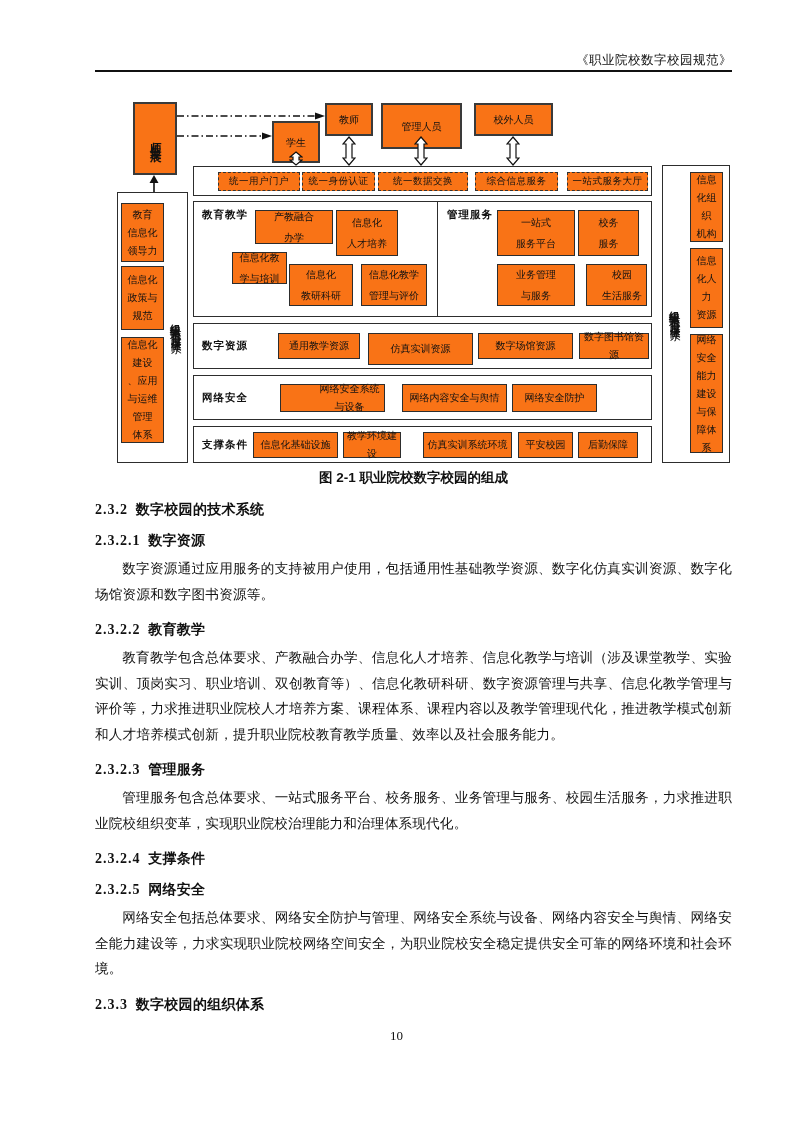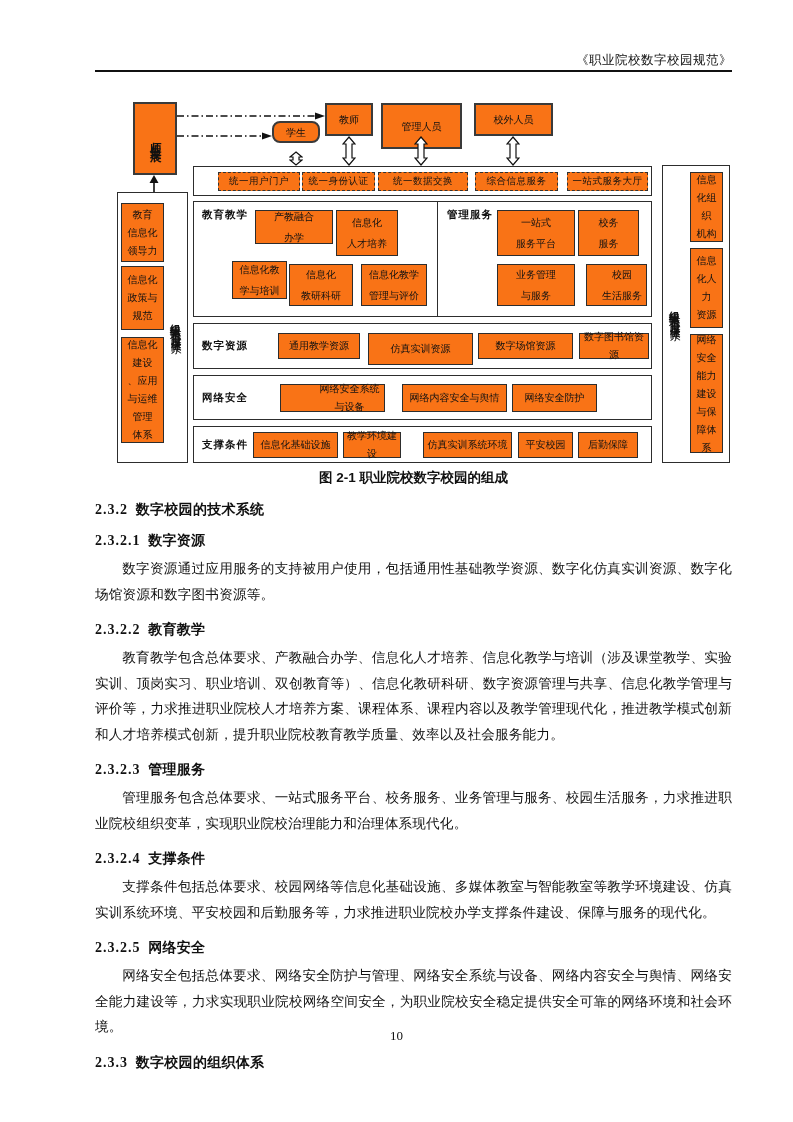--- a/index.html
+++ b/index.html
@@ -48,21 +48,21 @@
 <div class="page">
 
   <div class="hdr-title">《职业院校数字校园规范》</div>
   <div class="hdr-rule"></div>
 
   <div class="diagram">
 
     <div class="dbox thick" style="left:38px;top:7px;width:44px;height:73px;">
       <span class="vtext devgoal">师生发展</span>
     </div>
-    <div class="dbox thick" style="left:177px;top:26px;width:48px;height:22px;border-radius:8px;">学生</div>
+    <div class="dbox thick" style="left:177px;top:26px;width:48px;height:42px;">学生</div>
     <div class="dbox thick" style="left:230px;top:8px;width:48px;height:33px;">教师</div>
     <div class="dbox thick" style="left:286px;top:8px;width:81px;height:46px;">管理人员</div>
     <div class="dbox thick" style="left:379px;top:8px;width:79px;height:33px;">校外人员</div>
 
     <svg class="arrow" style="left:82px;top:16px;" width="148" height="10">
       <line x1="0" y1="5" x2="138" y2="5" stroke="#111" stroke-width="1.3" stroke-dasharray="7 3 1.5 3"></line>
       <polygon points="148,5 138,1.5 138,8.5" fill="#111"></polygon>
     </svg>
     <svg class="arrow" style="left:82px;top:36px;" width="95" height="10">
       <line x1="0" y1="5" x2="85" y2="5" stroke="#111" stroke-width="1.3" stroke-dasharray="7 3 1.5 3"></line>
@@ -89,21 +89,21 @@
     <div class="dbox dashed" style="left:380px;top:77px;width:83px;height:19px;">综合信息服务</div>
     <div class="dbox dashed" style="left:472px;top:77px;width:81px;height:19px;">一站式服务大厅</div>
 
     <div class="outer" style="left:98px;top:106px;width:459px;height:116px;"></div>
     <div class="divider" style="left:342px;top:106px;height:116px;"></div>
     <span class="dlabel" style="left:107px;top:113px;">教育教学</span>
     <div class="dbox" style="left:160px;top:115px;width:78px;height:34px;">产教融合
 办学</div>
     <div class="dbox" style="left:241px;top:115px;width:62px;height:46px;">信息化
 人才培养</div>
-    <div class="dbox" style="left:137px;top:166px;width:55px;height:38px;">信息化教
+    <div class="dbox" style="left:137px;top:157px;width:55px;height:32px;">信息化教
 学与培训</div>
     <div class="dbox" style="left:194px;top:169px;width:64px;height:42px;">信息化
 教研科研</div>
     <div class="dbox" style="left:266px;top:169px;width:66px;height:42px;">信息化教学
 管理与评价</div>
     <span class="dlabel" style="left:352px;top:113px;">管理服务</span>
     <div class="dbox" style="left:402px;top:115px;width:78px;height:46px;">一站式
 服务平台</div>
     <div class="dbox" style="left:483px;top:115px;width:61px;height:46px;">校务
 服务</div>
@@ -184,21 +184,20 @@
       <span class="num">2.3.2.1</span><span>数字资源</span></h3>
     <p>数字资源通过应用服务的支持被用户使用，包括通用性基础教学资源、数字化仿真实训资源、数字化场馆资源和数字图书资源等。</p>
     <h3>
       <span class="num">2.3.2.2</span><span>教育教学</span></h3>
     <p>教育教学包含总体要求、产教融合办学、信息化人才培养、信息化教学与培训（涉及课堂教学、实验实训、顶岗实习、职业培训、双创教育等）、信息化教研科研、数字资源管理与共享、信息化教学管理与评价等，力求推进职业院校人才培养方案、课程体系、课程内容以及教学管理现代化，推进教学模式创新和人才培养模式创新，提升职业院校教育教学质量、效率以及社会服务能力。</p>
     <h3>
       <span class="num">2.3.2.3</span><span>管理服务</span></h3>
     <p>管理服务包含总体要求、一站式服务平台、校务服务、业务管理与服务、校园生活服务，力求推进职业院校组织变革，实现职业院校治理能力和治理体系现代化。</p>
     <h3>
       <span class="num">2.3.2.4</span><span>支撑条件</span></h3>
-    <p>支撑条件包括总体要求、校园网络等信息化基础设施、多媒体教室与智能教室等教学环境建设、仿真实训系统环境、平安校园和后勤服务等，力求推进职业院校办学支撑条件建设、保障与服务的现代化。</p>
     <h3>
       <span class="num">2.3.2.5</span><span>网络安全</span></h3>
     <p>网络安全包括总体要求、网络安全防护与管理、网络安全系统与设备、网络内容安全与舆情、网络安全能力建设等，力求实现职业院校网络空间安全，为职业院校安全稳定提供安全可靠的网络环境和社会环境。</p>
     <h3>
       <span class="num">2.3.3</span><span>数字校园的组织体系</span></h3>
   </div>
 
   <div class="pagenum">10</div>
 </div>
 

